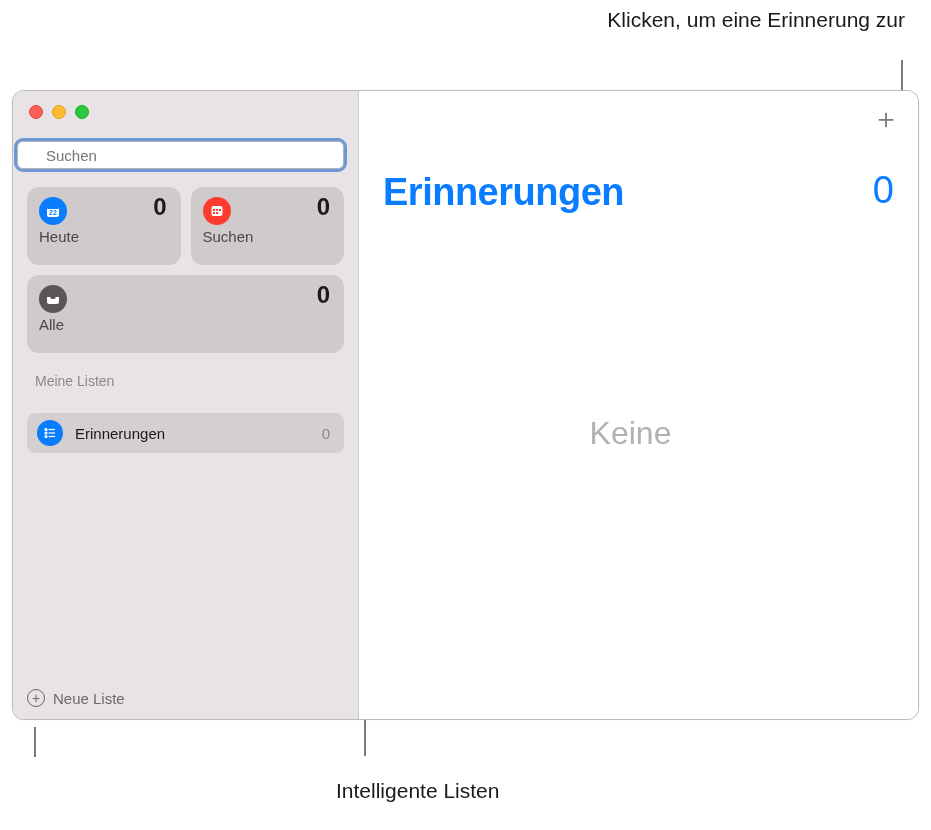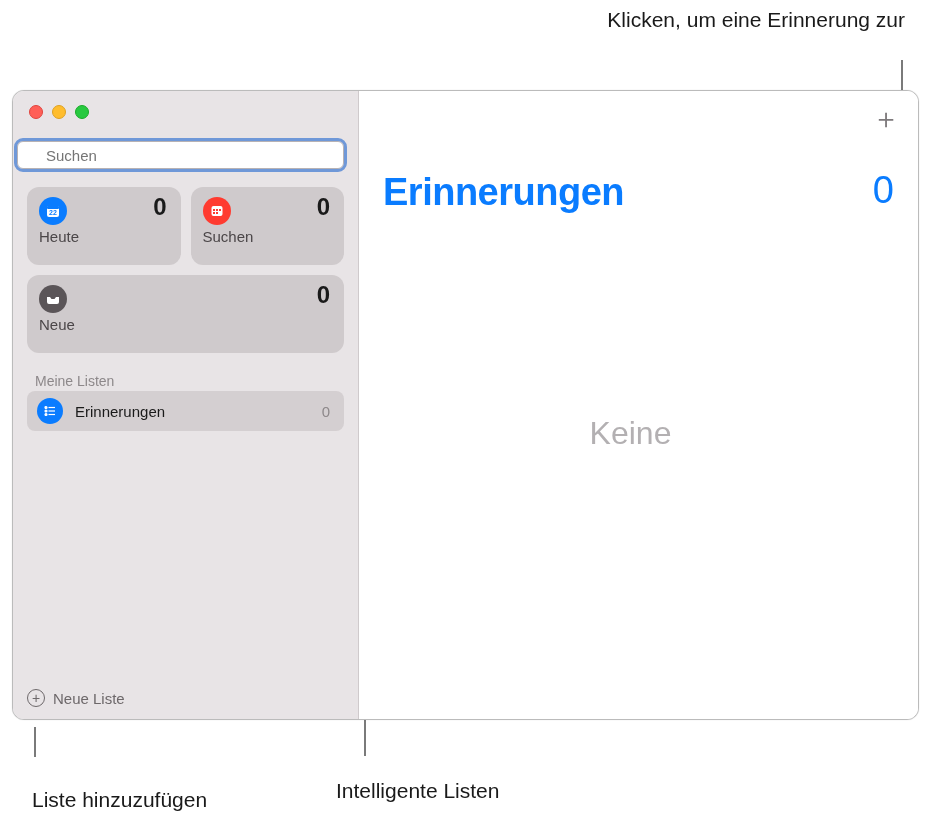--- a/index.html
+++ b/index.html
@@ -121,21 +121,21 @@
   }
   .tile-label {
     position:absolute; left:12px; bottom:20px;
     font-size:15px; color:#4b4648;
   }
   .ic-today { background:#0a7cff; }
   .ic-sched { background:#ff3b30; }
   .ic-all   { background:#5b5558; }
 
   .section-header {
-    padding: 20px 20px 2px 22px;
+    padding: 20px 20px 24px 22px;
     font-size: 14px;
     color:#8d888a;
     font-weight:500;
   }
 
   .list-row {
     margin: 0 14px;
     background:#d4cfd1;
     border-radius:8px;
     height:40px;
@@ -222,21 +222,20 @@
 </div>
 <div id="callout-add-reminder-tick"></div>
 
 <div class="bracket"></div>
 <div id="callout-smart-tick"></div>
 <div class="callout" id="callout-smart">Intelligente Listen</div>
 
 <div id="callout-new-list-tick"></div>
 <div class="callout" id="callout-new-list">
   <br>
-  <span class="line">Liste hinzuzufügen</span>
 </div>
 
 <div class="window">
 
   <div class="sidebar">
 
     <div class="traffic">
       <div class="dot red"></div>
       <div class="dot yellow"></div>
       <div class="dot green"></div>
@@ -283,21 +282,21 @@
         <div class="tile-label">Suchen</div>
       </div>
 
       <div class="smart-tile full">
         <div class="tile-icon ic-all">
           <svg width="16" height="16" viewBox="0 0 16 16" fill="#fff">
             <path d="M2 6 L5 6 L6.5 8 L9.5 8 L11 6 L14 6 L14 11 A2 2 0 0 1 12 13 L4 13 A2 2 0 0 1 2 11 Z"></path>
           </svg>
         </div>
         <div class="tile-count">0</div>
-        <div class="tile-label">Neue</div>
+        <div class="tile-label">Alle</div>
       </div>
 
     </div>
 
     <div class="section-header">Meine Listen</div>
 
     <div class="list-row">
       <div class="badge">
         <svg width="14" height="14" viewBox="0 0 14 14" stroke="#fff" stroke-width="1.2" fill="none">
           <circle cx="3" cy="3.5" r="1" fill="#fff"></circle>

